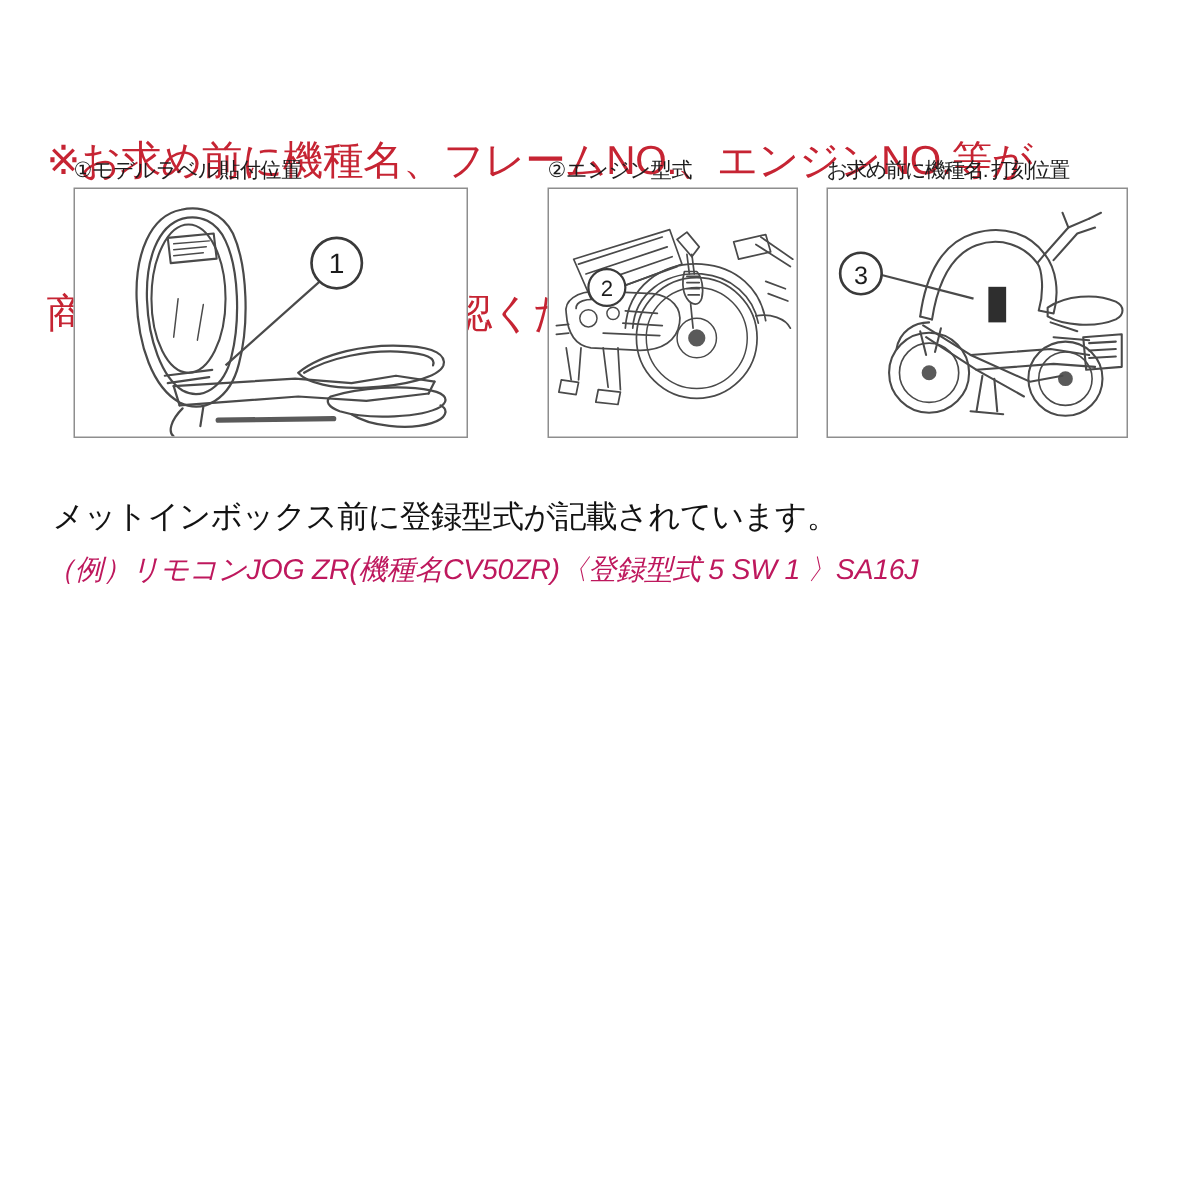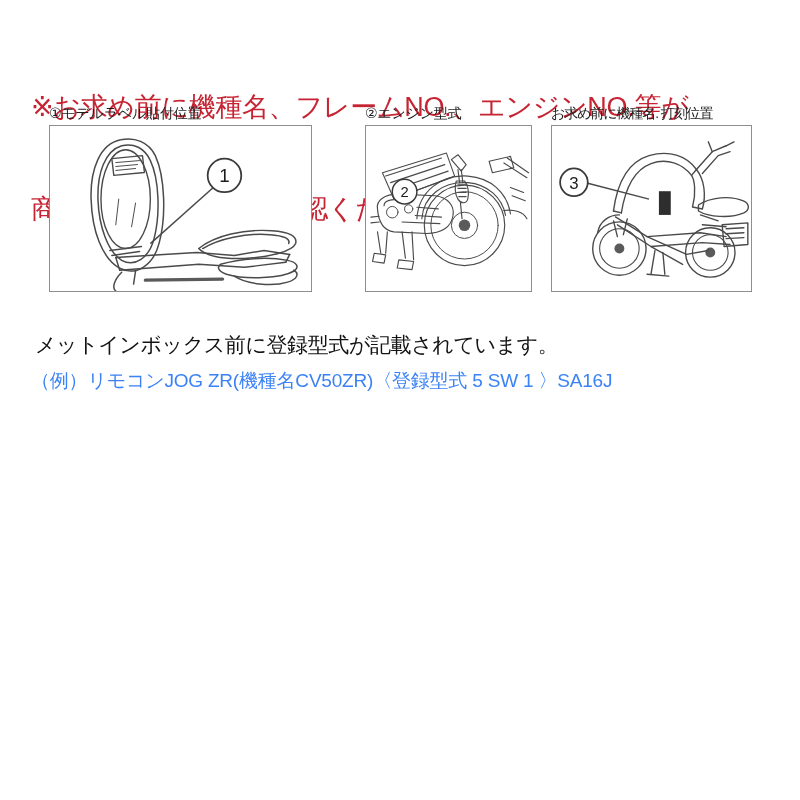--- a/index.html
+++ b/index.html
@@ -89,23 +89,24 @@
     letter-spacing: -0.4px;
     white-space: nowrap;
   }
 
   .example {
     position: absolute;
     left: 31px;
     top: 369px;
     font-size: 19px;
     line-height: 24px;
-    color: #3b82f6;
+    color: #be185d;
     letter-spacing: -0.2px;
     white-space: nowrap;
+    font-style: italic;
   }
 </style>
 </head>
 <body>
 
 <div id="page">
 
   <div class="notice">
     <div>※お求め前に機種名、フレームNO.、エンジンNO.等が</div>
     <div>商品と適合するかご確認ください。</div>

